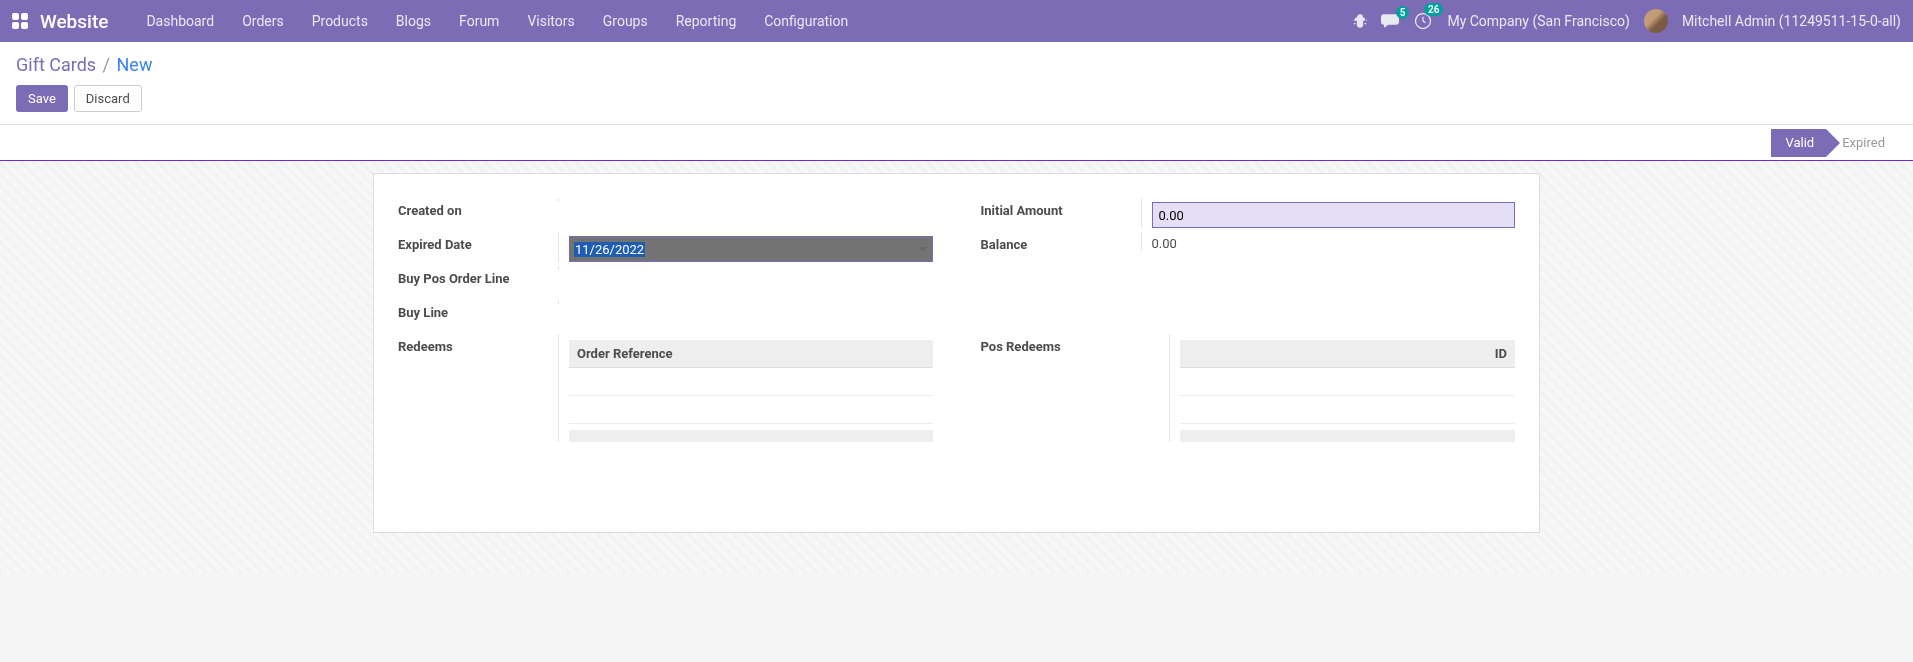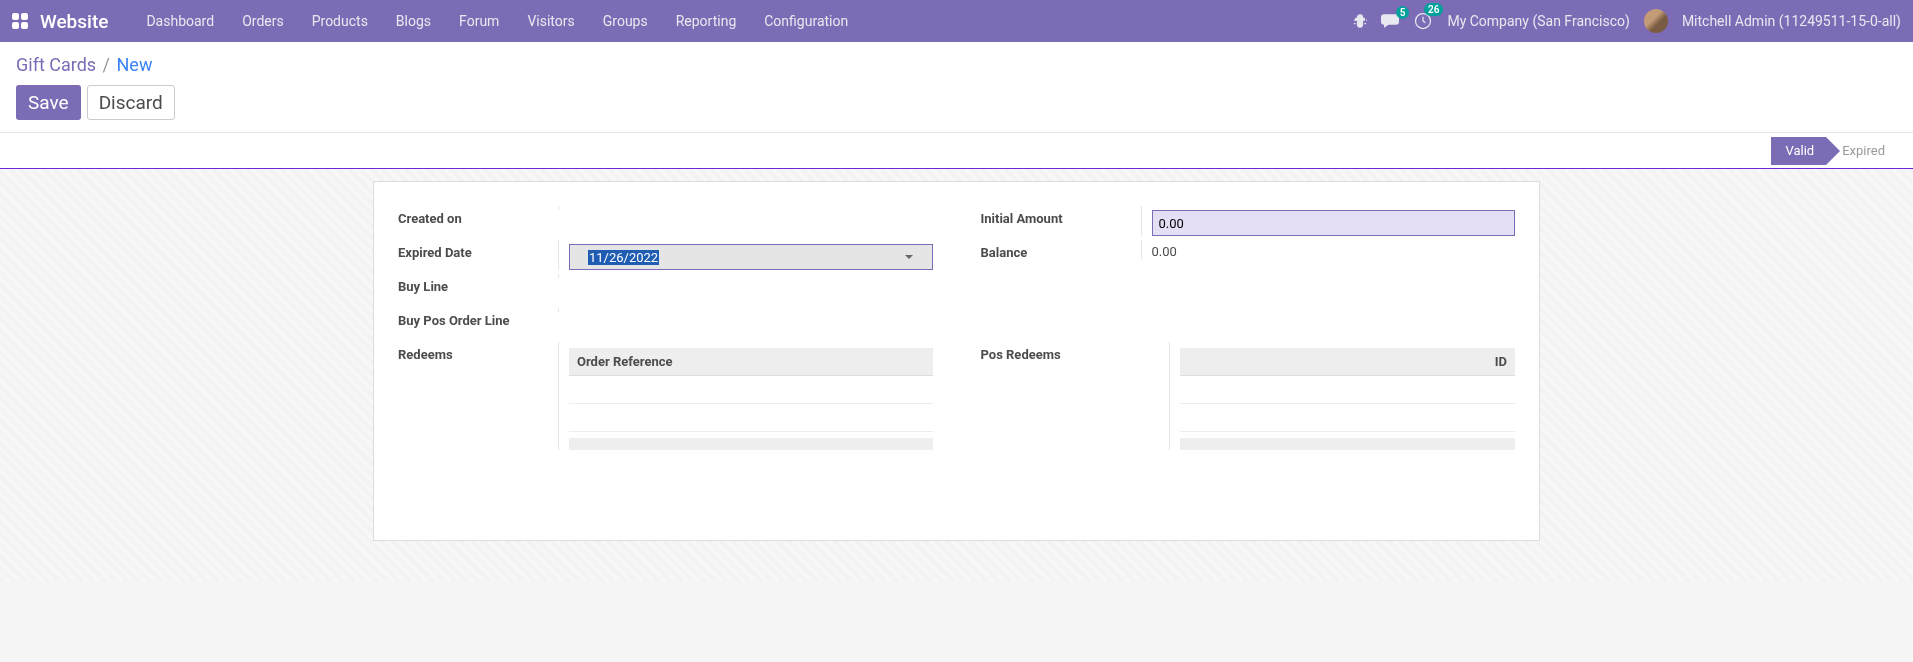--- a/index.html
+++ b/index.html
@@ -23,41 +23,41 @@
     .avatar { width: 24px; height: 24px; border-radius: 50%; background: linear-gradient(135deg, #c39b77 40%, #7a5c42 60%); display: inline-block; }
     .username { color: #e8e8f0; font-size: 14px; cursor: pointer; }
     
     
     .control-panel { background: #fff; border-bottom: 1px solid #e5e5e5; padding: 12px 16px; }
     .breadcrumb { font-size: 18px; margin-bottom: 10px; }
     .breadcrumb-link { color: #7c6cb5; cursor: pointer; }
     .breadcrumb-sep { color: #999; margin: 0 2px; }
     .breadcrumb-current { color: #3b82f6; }
     .btn-row { display: flex; gap: 6px; }
-    .btn { padding: 5px 11px; font-size: 19px; border-radius: 3px; cursor: pointer; border: 1px solid transparent; }
+    .btn { padding: 5px 11px; font-size: 13px; border-radius: 3px; cursor: pointer; border: 1px solid transparent; }
     .btn-primary { background: #7c6cb5; color: #fff; }
     .btn-default { background: #fff; color: #4c4c4c; border: 1px solid #ccc; }
     
     
     .statusbar-row { background: #fff; border-bottom: 1px solid #6d28d9; display: flex; justify-content: flex-end; padding: 6px 12px; height: 36px; align-items: center; }
     .status-step { position: relative; display: inline-flex; align-items: center; height: 28px; }
     .status-active { background: #7c6cb5; color: #fff; padding: 0 12px 0 14px; font-size: 13px; }
     .status-active::after { content: ""; position: absolute; right: -14px; top: 0; border-left: 14px solid #7c6cb5; border-top: 14px solid transparent; border-bottom: 14px solid transparent; }
     .status-inactive { color: #999; padding: 0 16px; font-size: 13px; cursor: pointer; }
     
     
     .form-container { display: flex; justify-content: center; padding: 12px 0 40px; background: repeating-linear-gradient(45deg, #f3f3f3 0 4px, #f7f7f7 4px 8px); }
     .sheet { background: #fff; width: 1167px; min-height: 360px; border: 1px solid #ddd; padding: 24px; }
     .columns { display: flex; gap: 48px; }
     .col { flex: 1; }
     .field-row { display: flex; align-items: flex-start; min-height: 34px; }
     .label { width: 160px; color: #4c4c4c; font-weight: 700; font-size: 13px; padding-top: 5px; }
     .value-cell { flex: 1; padding-top: 4px; }
     .value-static { font-size: 13px; color: #4c4c4c; padding-top: 1px; }
-    .input-wrap { display: flex; align-items: center; border: 1px solid #7c6cb5; height: 26px; padding: 0 18px; background: #e5e5e5; }
+    .input-wrap { display: flex; align-items: center; border: 1px solid #7c6cb5; height: 26px; padding: 0 4px; background: #737373; }
     .selected-text { background: #1f5db3; color: #fff; padding: 0 1px; }
     .caret-down { width: 10px; height: 10px; fill: #666; cursor: pointer; }
     .left-divided .value-cell { border-left: 1px solid #e5e5e5; padding-left: 10px; }
     .initial-input { width: 100%; height: 26px; border: 1px solid #7c6cb5; background: #e5dff5; padding: 0 6px; font-size: 13px; outline: none; }
     .partner-select { width: 100%; height: 26px; border: 1px solid #ccc; display: flex; align-items: center; justify-content: flex-end; padding: 0 6px; cursor: pointer; }
     .subtable { margin-top: 2px; border: none; }
     .subtable-header { background: #eee; padding: 6px 8px; font-size: 13px; color: #4c4c4c; font-weight: 700; text-align: left; border-bottom: 1px solid #ddd; }
     .subtable-header.right { text-align: right; }
     .subtable-body .row-empty { height: 28px; border-bottom: 1px solid #ececec; }
     .subtable-body { display: flex; flex-direction: column; }
@@ -143,25 +143,25 @@
             <div class="input-wrap">
               <span class="selected-text">11/26/2022</span>
               <span style="flex:1"></span>
               <svg class="caret-down" viewBox="0 0 10 10">
                   <path d="M1 3l4 4 4-4z"></path>
                 </svg>
             </div>
           </div>
         </div>
         <div class="field-row">
+          <div class="label">Buy Pos Order Line</div>
+          <div class="value-cell"></div>
+        </div>
+        <div class="field-row">
           <div class="label">Buy Line</div>
-          <div class="value-cell"></div>
-        </div>
-        <div class="field-row">
-          <div class="label">Buy Pos Order Line</div>
           <div class="value-cell"></div>
         </div>
         <div class="field-row" style="align-items:flex-start;">
           <div class="label">Redeems</div>
           <div class="value-cell">
             <div class="subtable">
               <div class="subtable-header">Order Reference</div>
               <div class="subtable-body">
                 <div class="row-empty"></div>
                 <div class="row-empty"></div>

